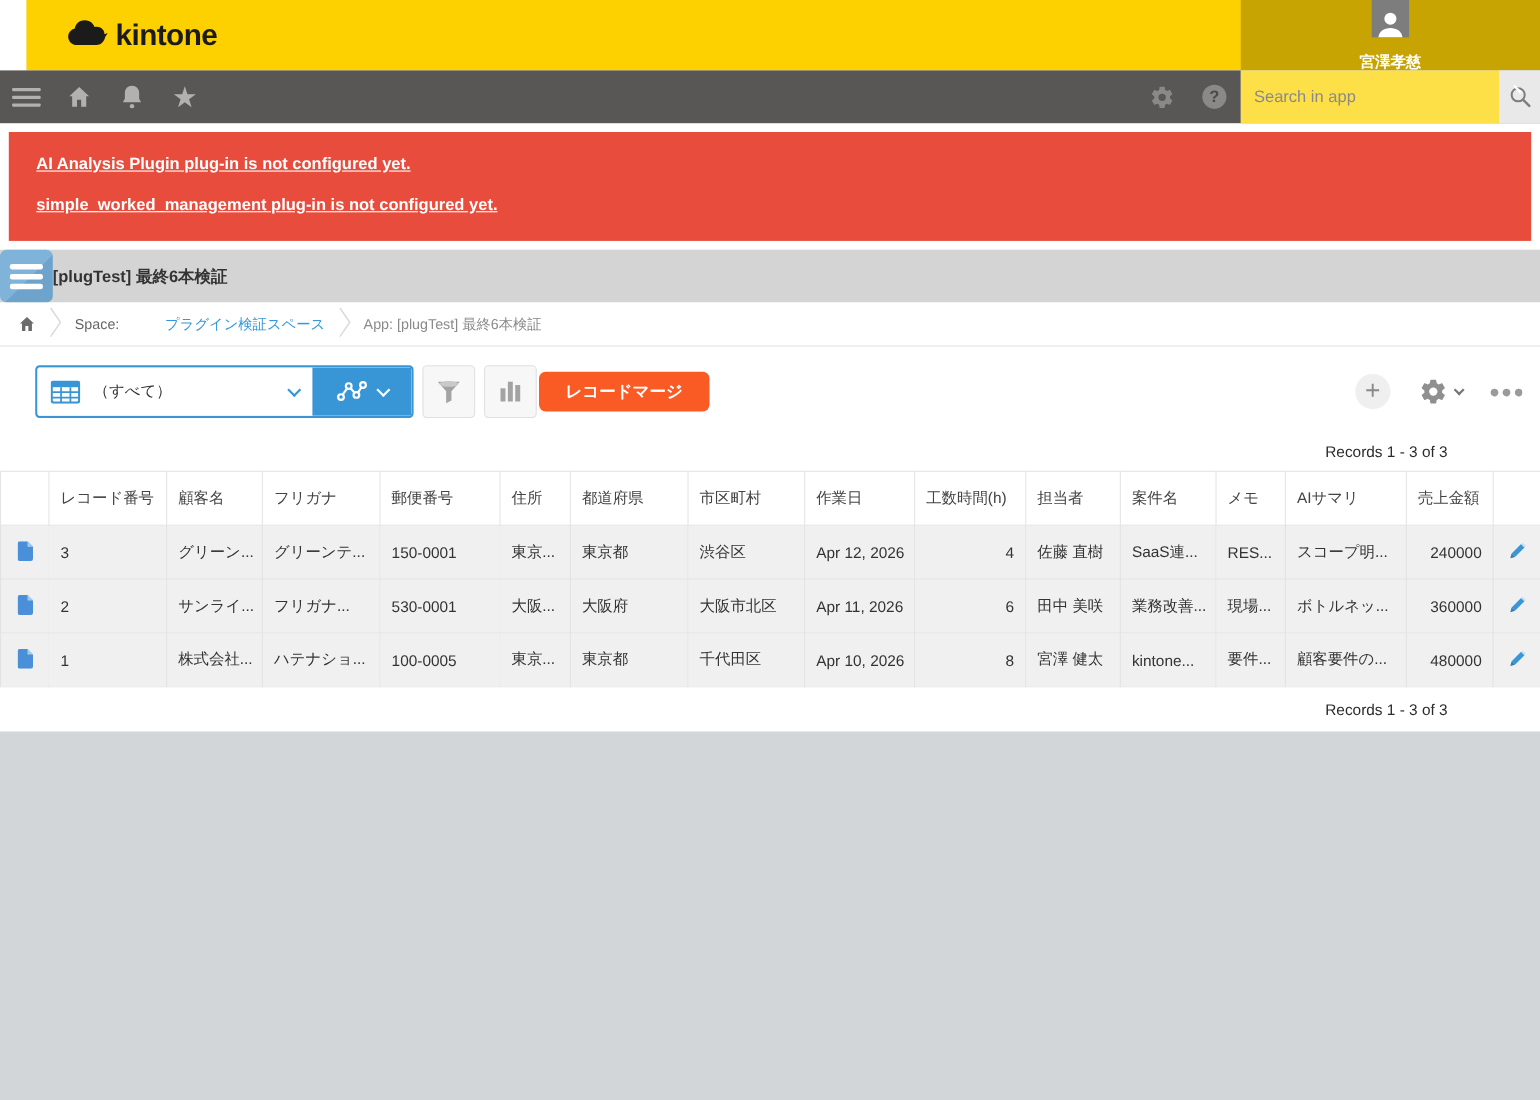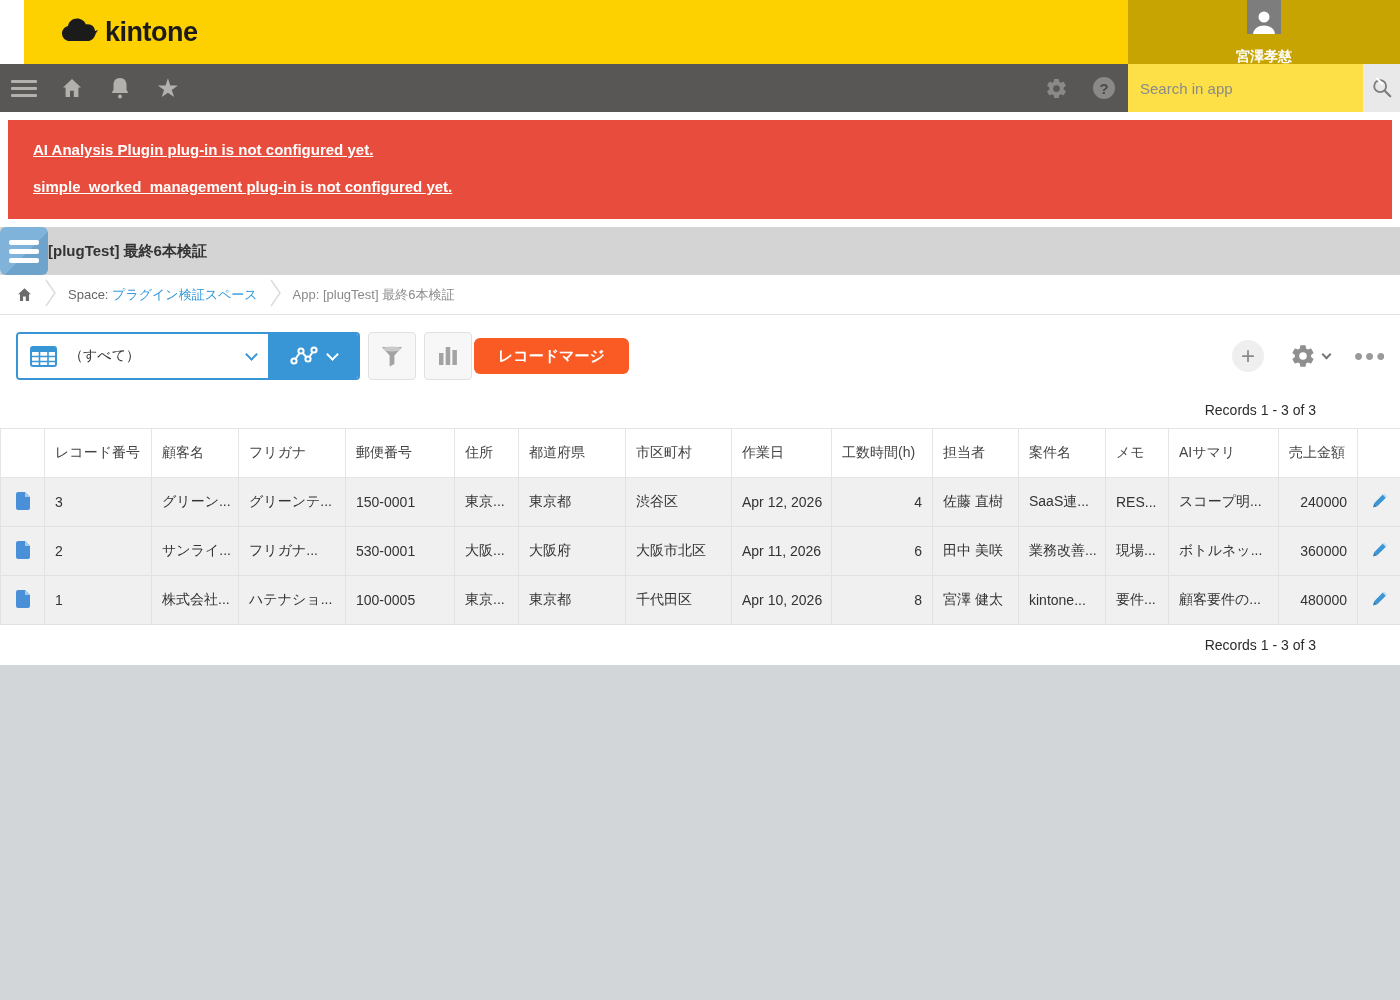--- a/index.html
+++ b/index.html
@@ -37,25 +37,25 @@
   
   .app-header { height:48px; background:#D4D4D4; display:flex; align-items:center; flex:none; }
   .app-icon { width:48px; height:48px; border-radius:6px; background:linear-gradient(135deg,#7fb3da 55%,#6ea3cc 55%); display:flex; flex-direction:column; justify-content:center; gap:4px; padding-left:9px; flex:none; }
   .app-icon i { display:block; width:30px; height:5px; background:#fff; border-radius:2px; }
   .app-title { font-size:15px; font-weight:bold; color:#333; }
 
   
   .breadcrumb { height:40px; background:#fff; border-bottom:1px solid #e3e3e3; display:flex; align-items:center; font-size:13px; color:#666; flex:none; position:relative; }
   .crumb-home { margin-left:16px; display:flex; align-items:center; cursor:pointer; }
   .crumb-sep { margin:0 12px; color:#d9d9d9; }
-  .crumb-link { color:#3498db; text-decoration:none; cursor:pointer; }
+  .crumb-link { color:#3498db; text-decoration:none; cursor:pointer;margin-left:38px; }
   .crumb-muted { color:#8a8a8a; }
 
   
-  .toolbar { margin:17px 16px 0 16px; display:flex; align-items:center; height:48px; flex:none; }
+  .toolbar { margin:17px 16px 0 32px; display:flex; align-items:center; height:48px; flex:none; }
   .view-group { display:flex; height:48px; width:344px; border:2px solid #3996D6; border-radius:4px; overflow:hidden; flex:none; }
   .view-select { flex:1; background:#fff; display:flex; align-items:center; gap:12px; padding:0 12px; cursor:pointer; }
   .view-select-label { font-size:14px; color:#333; }
   .view-chev { color:#3996D6; margin-left:auto; margin-top:-4px; }
   .graph-seg { width:90px; background:#3996D6; display:flex; align-items:center; justify-content:center; gap:9px; cursor:pointer; }
   .graph-chev { color:#fff; margin-top:-4px; }
   .icon-btn { width:48px; height:48px; margin-left:8px; background:#f7f7f7; border:1px solid #e0e0e0; border-radius:4px; display:flex; align-items:center; justify-content:center; cursor:pointer; flex:none; }
   .scan-btn { margin-left:10px; height:36px; border:none; border-radius:6px; background:#3F51B5; color:#fff; font-weight:bold; font-size:15px; font-family:inherit; padding:0 20px; display:flex; align-items:center; gap:8px; cursor:pointer; }
   .merge-btn { margin-left:2px; height:36px; border:none; border-radius:6px; background:#FA5A24; color:#fff; font-weight:bold; font-size:15px; font-family:inherit; padding:0 24px; cursor:pointer; }
   .toolbar-right { margin-left:auto; display:flex; align-items:center; }

